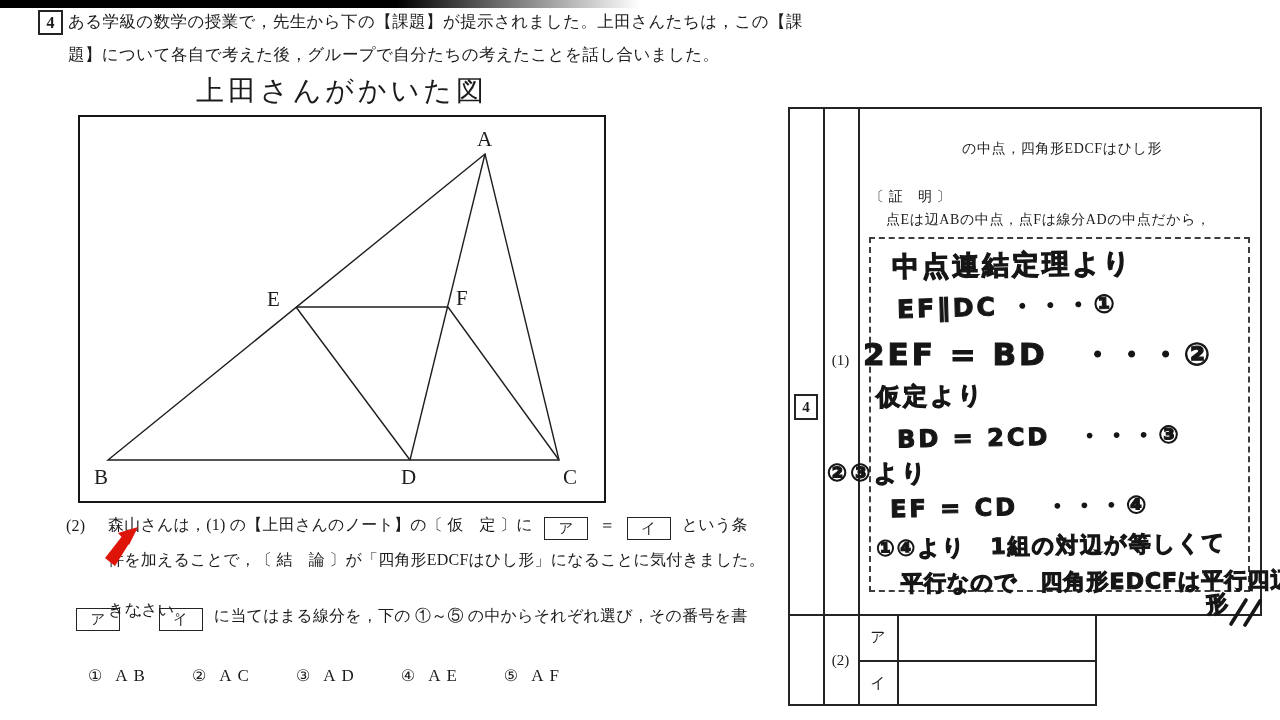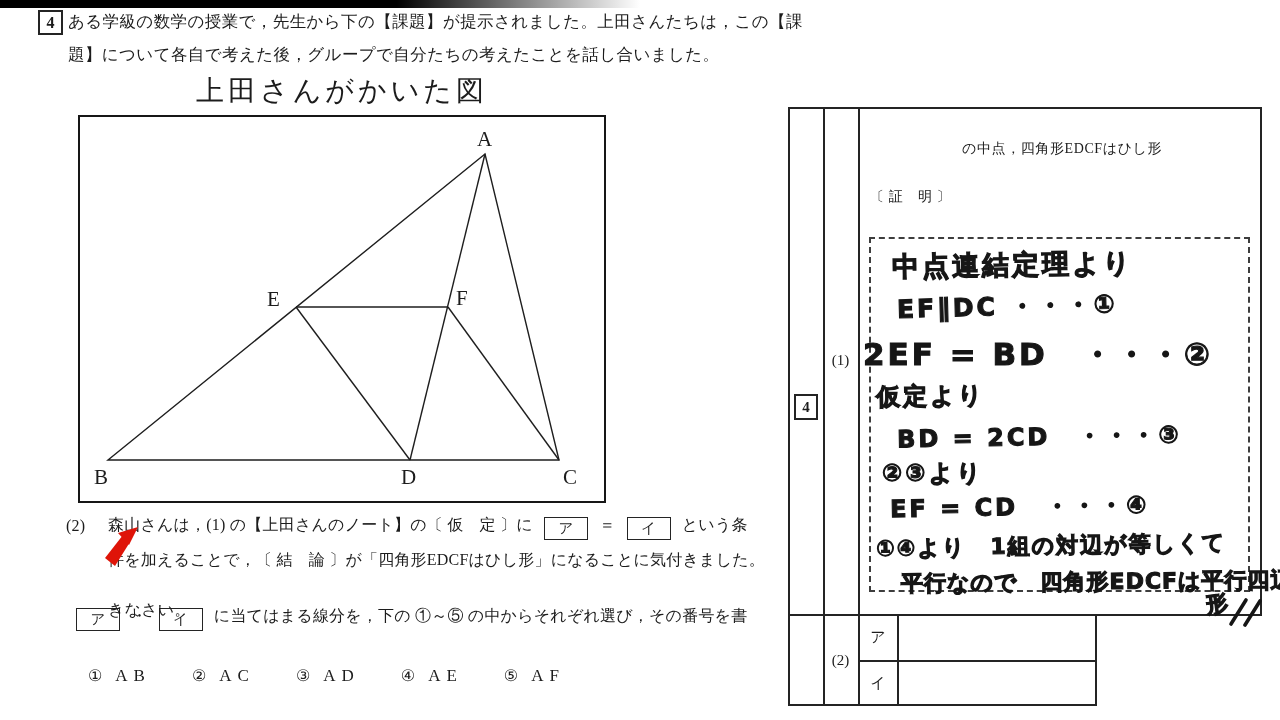--- a/index.html
+++ b/index.html
@@ -122,28 +122,29 @@
   <div class="abs sheet-line" style="left:858px;top:107px;width:2px;height:599px;"></div>
   <div class="abs sheet-line" style="left:897px;top:614px;width:2px;height:92px;"></div>
   <div class="abs sheet-line" style="left:858px;top:660px;width:239px;height:1.5px;"></div>
 
   <span class="abs numbox" style="left:794px;top:394px;width:20px;height:22px;line-height:22px;font-size:15px;">4</span>
   <div class="abs" style="left:823px;top:352px;width:35px;text-align:center;font-size:15px;">(1)</div>
   <div class="abs" style="left:823px;top:652px;width:35px;text-align:center;font-size:15px;">(2)</div>
 
   <div class="abs p14 nowrap" style="left:962px;top:140px;">の中点，四角形EDCFはひし形</div>
   <div class="abs p14 nowrap" style="left:870px;top:188px;">〔 証　明 〕</div>
+  <div class="abs p14 nowrap" style="left:886px;top:211px;">点Eは辺ABの中点，点Fは線分ADの中点だから，</div>
 
   <div class="abs dotted-box" style="left:869px;top:237px;width:381px;height:355px;box-sizing:border-box;"></div>
   <div class="abs hw" style="left:892px;top:247px;font-size:27px;transform:rotate(-1deg);">中点連結定理より</div>
   <div class="abs hw" style="left:897px;top:290px;font-size:25px;transform:rotate(-1.5deg);">EF∥DC ・・・①</div>
   <div class="abs hw" style="left:863px;top:334px;font-size:31px;">2EF = BD　・・・②</div>
   <div class="abs hw" style="left:876px;top:380px;font-size:24px;transform:rotate(-1deg);">仮定より</div>
   <div class="abs hw" style="left:897px;top:421px;font-size:24px;transform:rotate(-1deg);">BD = 2CD　・・・③</div>
-  <div class="abs hw" style="left:882px;top:457px;font-size:24px;">②③より</div>
+  <div class="abs hw" style="left:827px;top:457px;font-size:24px;">②③より</div>
   <div class="abs hw" style="left:890px;top:491px;font-size:24px;transform:rotate(-1deg);">EF = CD　・・・④</div>
   <div class="abs hw" style="left:876px;top:531px;font-size:22px;letter-spacing:2px;transform:rotate(-1deg);">①④より　1組の対辺が等しくて</div>
   <div class="abs hw" style="left:901px;top:567px;font-size:22px;letter-spacing:1px;transform:rotate(-0.5deg);">平行なので　四角形EDCFは平行四辺</div>
   <div class="abs hw" style="left:1206px;top:589px;font-size:22px;transform:rotate(-8deg);">形</div>
   <svg class="abs" style="left:1225px;top:597px;" width="42" height="30" viewBox="0 0 42 30">
     <g stroke="#161616" stroke-width="3.6" stroke-linecap="round">
       <line x1="6" y1="27" x2="21" y2="3"></line>
       <line x1="20" y1="28" x2="35" y2="4"></line>
     </g>
   </svg>

